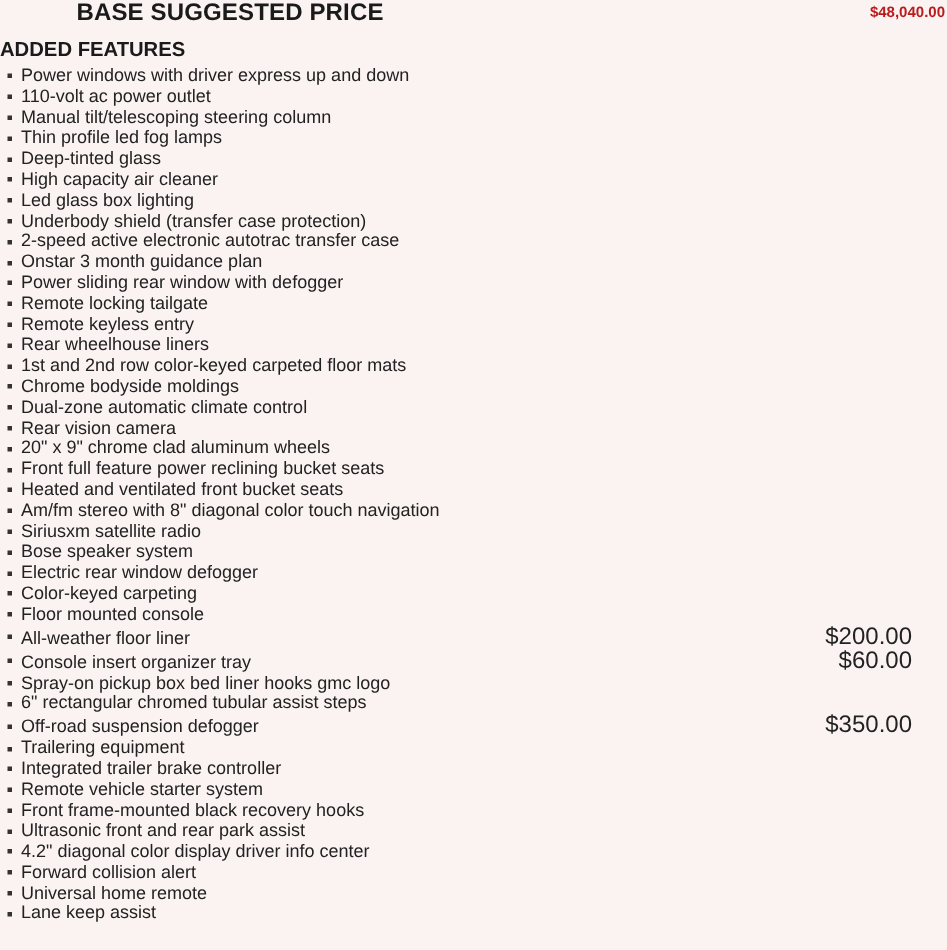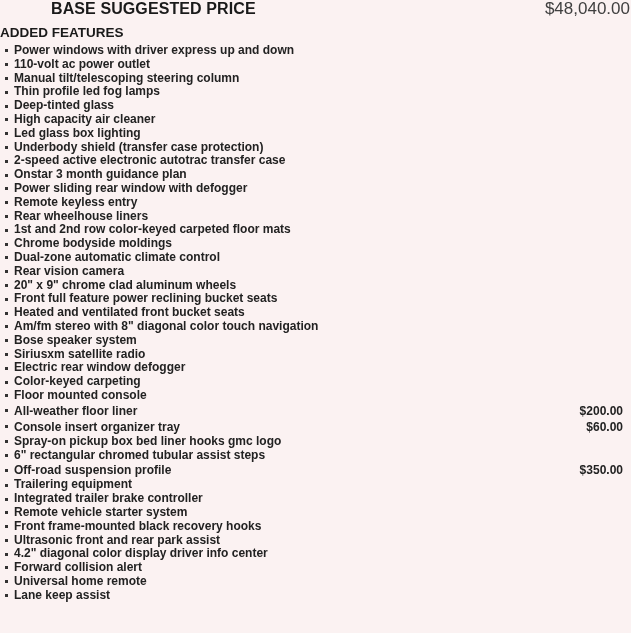--- a/index.html
+++ b/index.html
@@ -27,42 +27,42 @@
     }
     .base-title {
       font-weight: bold;
       font-size: 16px;
       line-height: 18px;
       letter-spacing: 0.1px;
       color: #1a1a1a;
       margin-left: 48px;
     }
     .base-price {
-      font-size: 17px;
+      font-size: 10px;
       line-height: 18px;
-      color: #404040;
+      color: #b91c1c;
+      font-weight: bold;
     }
     .section-title {
       position: absolute;
       left: 0;
       top: 25px;
       font-weight: bold;
       font-size: 13.5px;
       line-height: 16px;
       color: #1a1a1a;
     }
     .feature-list {
       position: absolute;
       left: 0;
-      right: 2px;
+      right: 17px;
       top: 44px;
       margin: 0;
       padding: 0;
       list-style: none;
-      font-weight: bold;
     }
     .feature-item {
       display: flex;
       justify-content: space-between;
       align-items: flex-start;
       height: 13.8px;
       font-size: 12px;
       line-height: 13.8px;
       color: #222;
       white-space: nowrap;
@@ -78,21 +78,21 @@
     }
     .bullet {
       display: inline-block;
       width: 3px;
       height: 3px;
       background: #333;
       margin-left: 5px;
       margin-right: 6px;
     }
     .feature-price {
-      font-size: 12px;
+      font-size: 16px;
       color: #222;
       padding-right: 6px;
     }
   </style>
 </head>
 <body>
 
 <div class="header-row">
   <span class="base-title">BASE SUGGESTED PRICE</span>
   <span class="base-price">$48,040.00</span>
@@ -174,20 +174,27 @@
     <li class="feature-item">
       <span class="feature-left">
         <span class="bullet"></span>
         <span class="feature-label">Power sliding rear window with defogger</span>
       </span>
       <span class="feature-price"></span>
     </li>
     <li class="feature-item">
       <span class="feature-left">
         <span class="bullet"></span>
+        <span class="feature-label">Remote locking tailgate</span>
+      </span>
+      <span class="feature-price"></span>
+    </li>
+    <li class="feature-item">
+      <span class="feature-left">
+        <span class="bullet"></span>
         <span class="feature-label">Remote keyless entry</span>
       </span>
       <span class="feature-price"></span>
     </li>
     <li class="feature-item">
       <span class="feature-left">
         <span class="bullet"></span>
         <span class="feature-label">Rear wheelhouse liners</span>
       </span>
       <span class="feature-price"></span>
@@ -244,34 +251,34 @@
     <li class="feature-item">
       <span class="feature-left">
         <span class="bullet"></span>
         <span class="feature-label">Am/fm stereo with 8" diagonal color touch navigation</span>
       </span>
       <span class="feature-price"></span>
     </li>
     <li class="feature-item">
       <span class="feature-left">
         <span class="bullet"></span>
+        <span class="feature-label">Siriusxm satellite radio</span>
+      </span>
+      <span class="feature-price"></span>
+    </li>
+    <li class="feature-item">
+      <span class="feature-left">
+        <span class="bullet"></span>
         <span class="feature-label">Bose speaker system</span>
       </span>
       <span class="feature-price"></span>
     </li>
     <li class="feature-item">
       <span class="feature-left">
         <span class="bullet"></span>
-        <span class="feature-label">Siriusxm satellite radio</span>
-      </span>
-      <span class="feature-price"></span>
-    </li>
-    <li class="feature-item">
-      <span class="feature-left">
-        <span class="bullet"></span>
         <span class="feature-label">Electric rear window defogger</span>
       </span>
       <span class="feature-price"></span>
     </li>
     <li class="feature-item">
       <span class="feature-left">
         <span class="bullet"></span>
         <span class="feature-label">Color-keyed carpeting</span>
       </span>
       <span class="feature-price"></span>
@@ -307,21 +314,21 @@
     <li class="feature-item">
       <span class="feature-left">
         <span class="bullet"></span>
         <span class="feature-label">6" rectangular chromed tubular assist steps</span>
       </span>
       <span class="feature-price"></span>
     </li>
     <li class="feature-item priced">
       <span class="feature-left">
         <span class="bullet"></span>
-        <span class="feature-label">Off-road suspension profile</span>
+        <span class="feature-label">Off-road suspension defogger</span>
       </span>
       <span class="feature-price">$350.00</span>
     </li>
     <li class="feature-item">
       <span class="feature-left">
         <span class="bullet"></span>
         <span class="feature-label">Trailering equipment</span>
       </span>
       <span class="feature-price"></span>
     </li>

